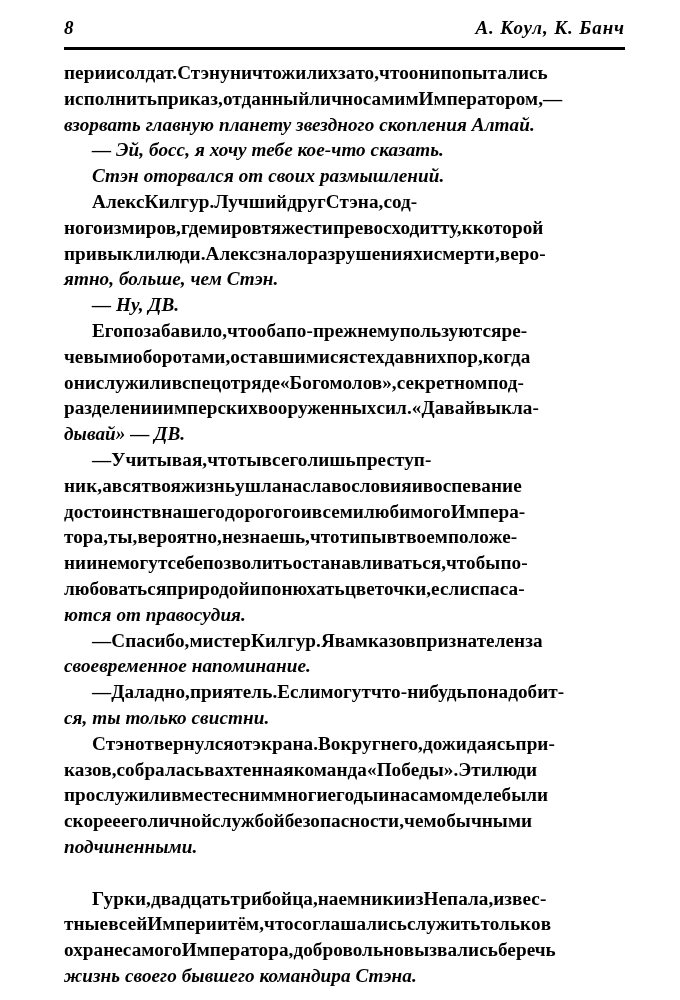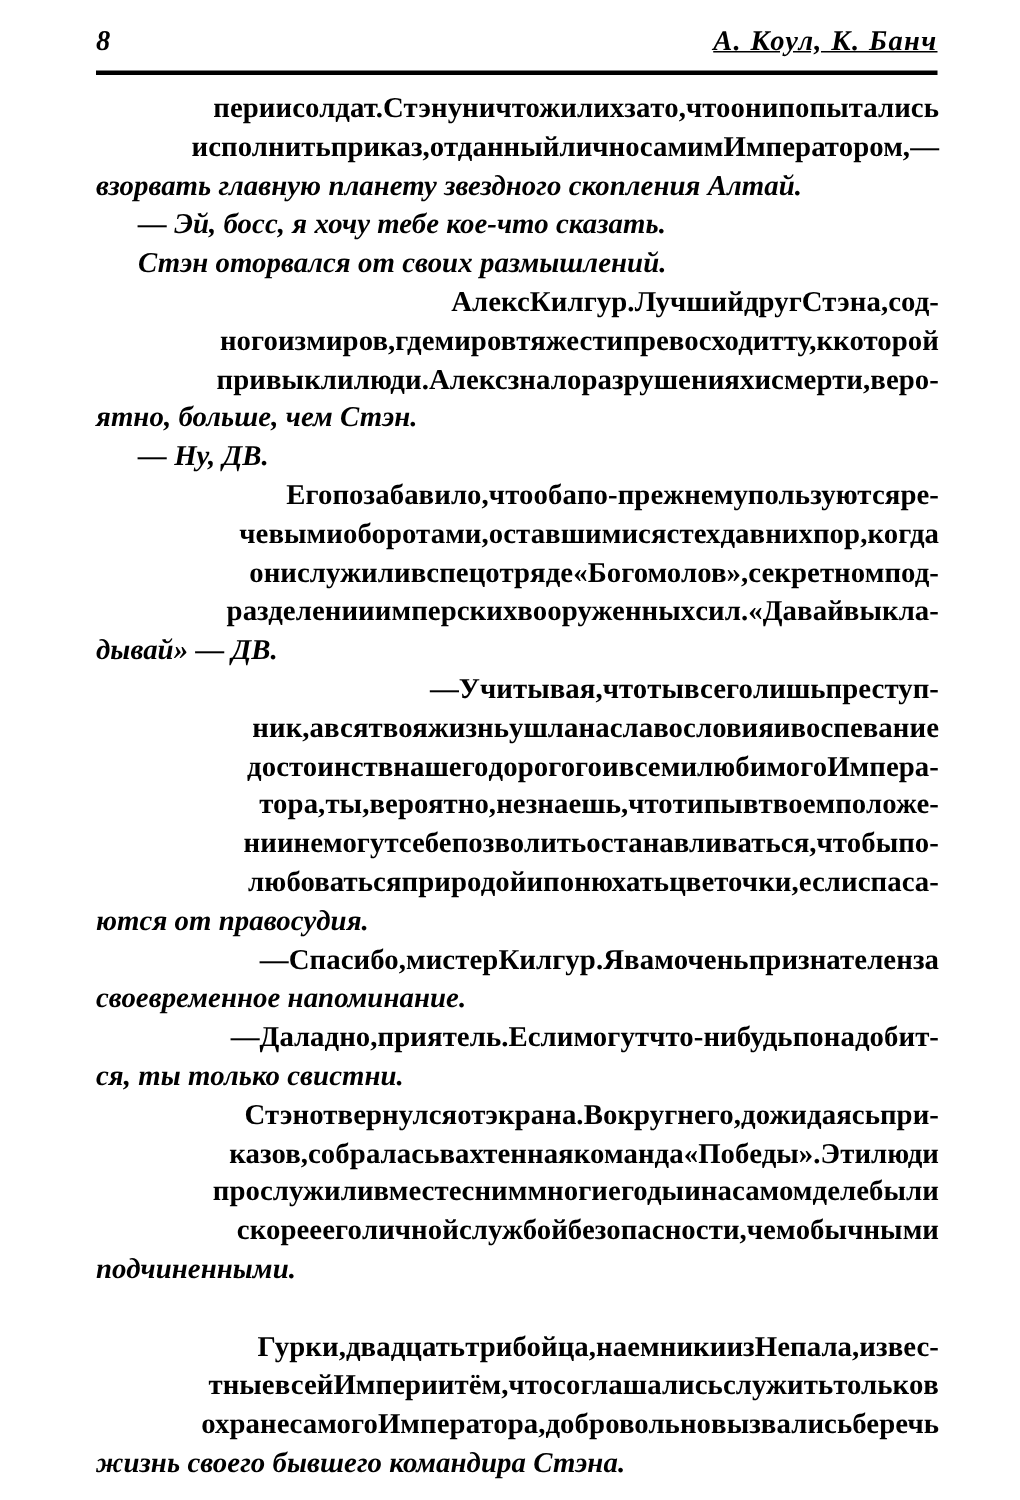--- a/index.html
+++ b/index.html
@@ -34,21 +34,20 @@
     font-weight: bold;
     font-style: italic;
     letter-spacing: 0.2px;
   }
   .head-authors {
     font-size: 19px;
     font-weight: bold;
     font-style: italic;
     letter-spacing: 0.9px;
     white-space: nowrap;
-    text-decoration: underline;
   }
   .head-rule {
     position: absolute;
     left: 64px;
     top: 47px;
     width: 561px;
     height: 2.6px;
     background: #000000;
   }
 
@@ -67,21 +66,21 @@
     font-size: 19.2px;
     font-weight: bold;
     letter-spacing: 0.05px;
     white-space: nowrap;
     position: relative;
     overflow: visible;
   }
   
   .ln.j {
     display: flex;
-    justify-content: flex-end;
+    justify-content: flex-start;
     white-space: normal;
   }
   .ln.j > span { display: inline-block; }
   
   .ln.r { display: block; font-style: italic; }
   
   .ln.ind { padding-left: 28px; }
   .ln.ind.j { padding-left: 28px; }
 
   .para-gap { height: 25.8px; }
@@ -270,21 +269,21 @@
         <div class="ln r">ются от правосудия.</div>
       </div>
       <div>
         <div class="ln j ind">
           <span>—</span>
           <span>Спасибо,</span>
           <span>мистер</span>
           <span>Килгур.</span>
           <span>Я</span>
           <span>вам</span>
-          <span>очень</span>
+          <span>казов</span>
           <span>признателен</span>
           <span>за</span>
         </div>
         <div class="ln r">своевременное напоминание.</div>
       </div>
       <div>
         <div class="ln j ind">
           <span>—</span>
           <span>Да</span>
           <span>ладно,</span>

